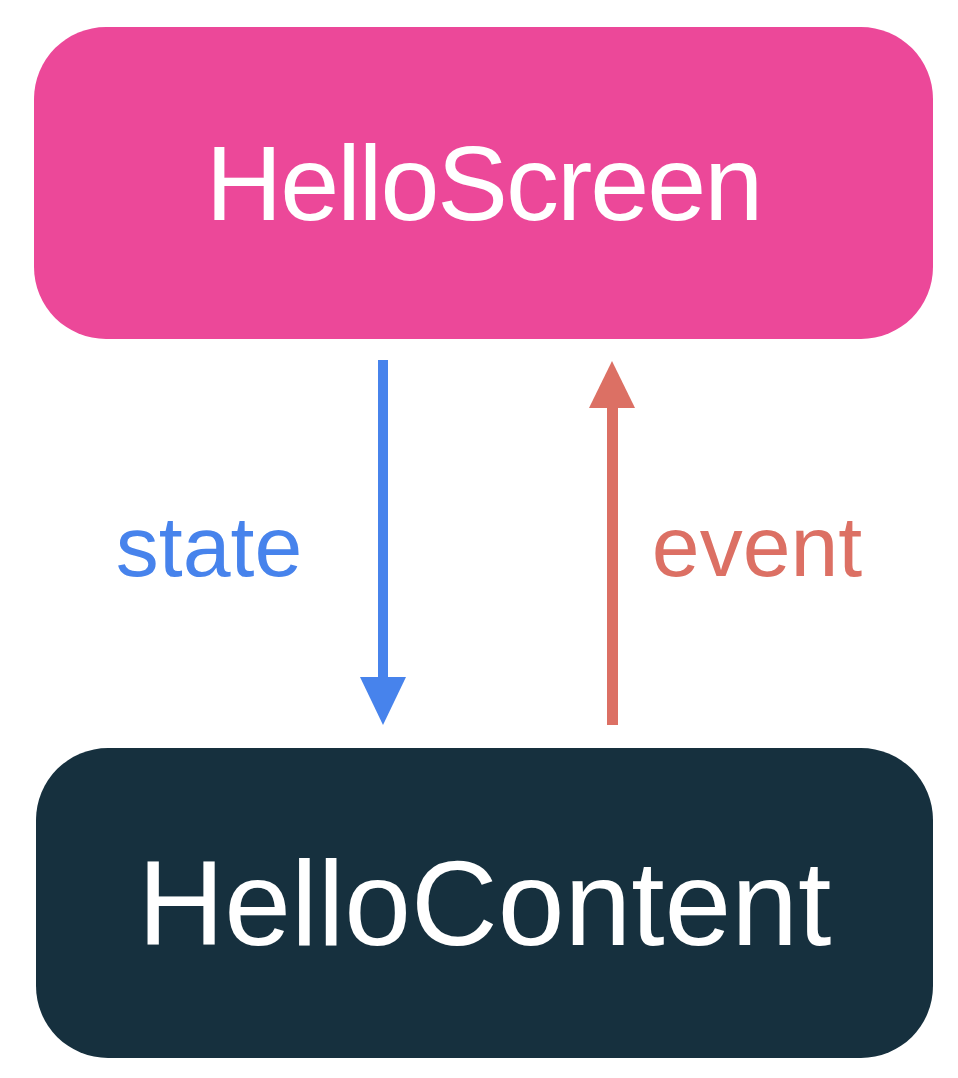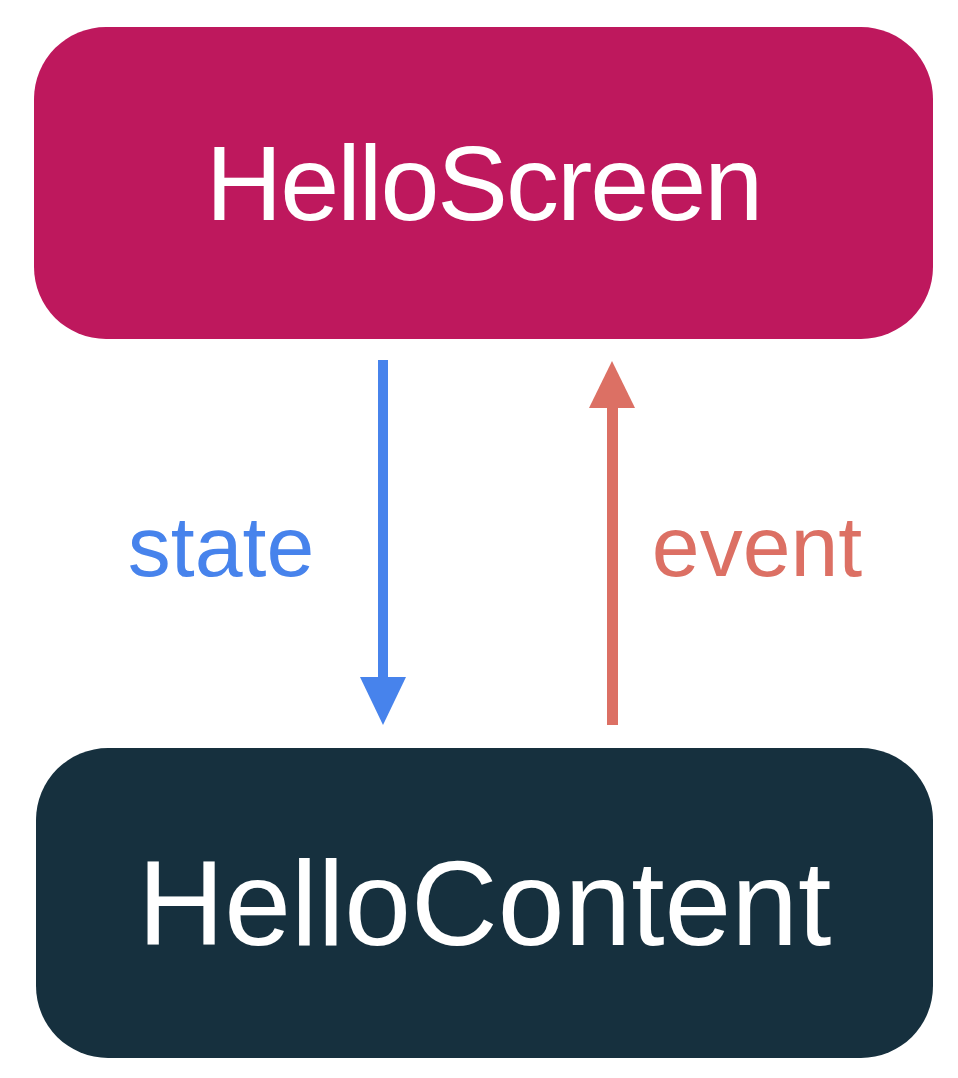--- a/index.html
+++ b/index.html
@@ -63,29 +63,29 @@
   .edge-label {
     position: absolute;
     top: 503px;
     width: 242px;
     height: 86px;
     line-height: 86px;
     font-size: 86px;
     text-align: center;
     white-space: nowrap;
   }
-  .edge-label-state { left: 100px; }
+  .edge-label-state { left: 88px; }
   .edge-label-event { left: 636px; }
 </style>
 </head>
 <body>
 
 <div class="canvas" style="background-color: rgb(255, 255, 255);">
 
-  <div class="node node-top" style="background-color: #be185d;">
+  <div class="node node-top" style="background-color: #ec4899;">
     <span class="node-label" style="color: rgb(255, 255, 255);">HelloScreen</span>
   </div>
 
   <svg class="arrow arrow-state" viewBox="0 0 48 365" xmlns="http://www.w3.org/2000/svg">
     <rect x="19" y="0" width="10" height="322" fill="#4783EC"></rect>
     <polygon points="1,317 47,317 24,365" fill="#4783EC"></polygon>
   </svg>
 
   <svg class="arrow arrow-event" viewBox="0 0 48 364" xmlns="http://www.w3.org/2000/svg">
     <polygon points="24,0 1,47 47,47" fill="#DC7064"></polygon>

